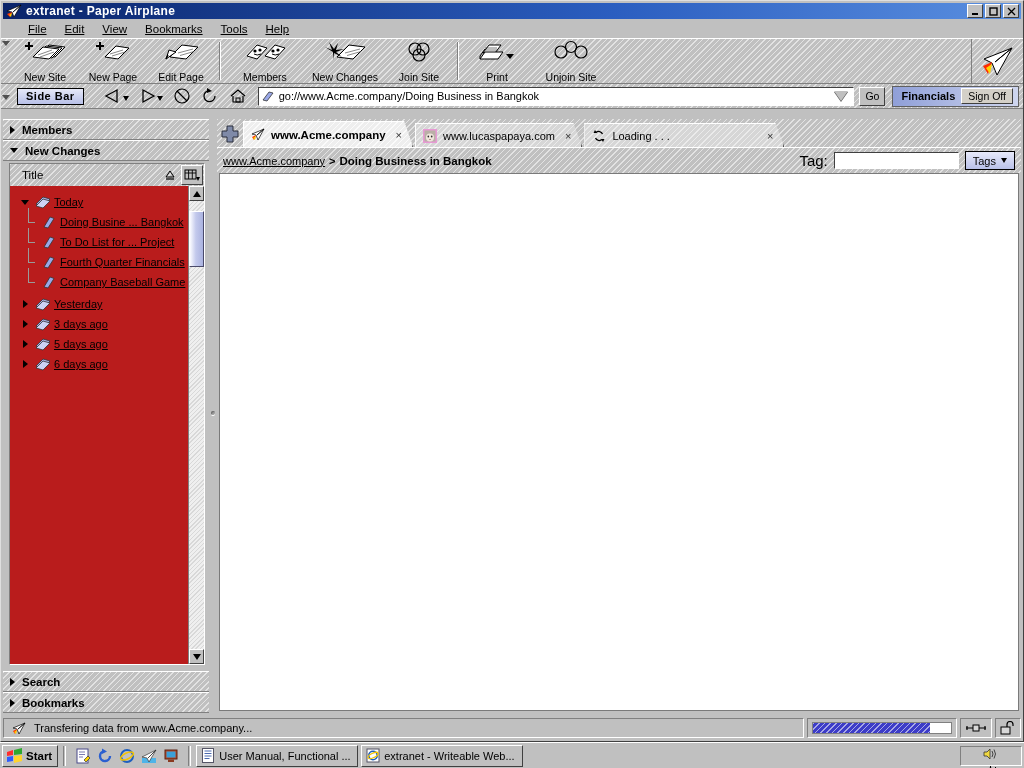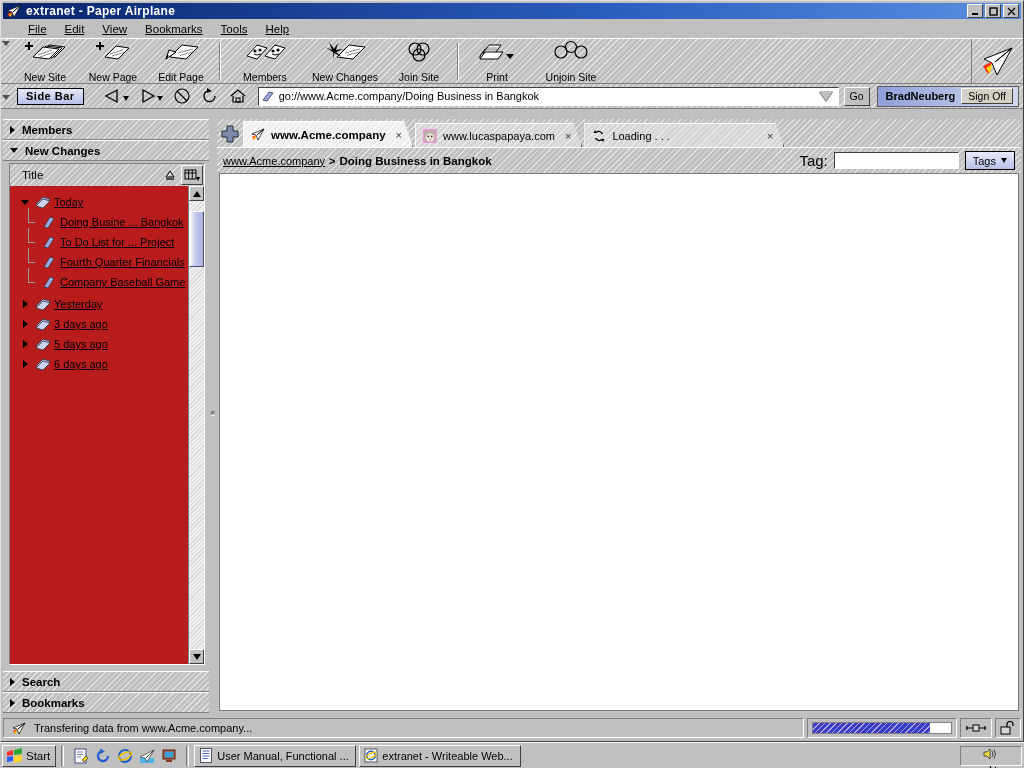--- a/index.html
+++ b/index.html
@@ -196,21 +196,21 @@
   #sb-prog .fill { position:absolute; left:0; top:0; bottom:0;
      background-color:#3c3cc8;
      background-image: repeating-linear-gradient(135deg,
        rgba(255,255,255,.55) 0 1px, rgba(0,0,0,0) 1px, rgba(0,0,0,0) 4px); }
 
   
   #taskbar { position:absolute; left:0; bottom:0; width:1024px; height:26px;
              background:#c0c0c0; border-top:1px solid #fff; display:flex;
              align-items:center; gap:3px; padding:0 2px; }
   #startbtn { height:22px; display:flex; align-items:center; gap:3px; padding:0 5px 0 3px;
-              font-weight:normal; font-size:11.5px; }
+              font-weight:bold; font-size:11.5px; }
   .tb-div { width:3px; height:20px; border-left:1px solid #808080;
             border-right:1px solid #fff; margin:0 2px; }
   .qlaunch { display:flex; align-items:center; gap:4px; padding:0 3px; }
   .qlaunch .qi { width:18px; height:18px; display:flex; align-items:center; justify-content:center; }
   .taskbtn { height:22px; width:162px; display:flex; align-items:center; gap:4px;
              padding:0 4px; font-size:11px; overflow:hidden; white-space:nowrap; }
   #tray { margin-left:auto; height:20px; display:flex; align-items:center; gap:4px;
           padding:0 5px; border-top:1px solid #808080; border-left:1px solid #808080;
           border-right:1px solid #fff; border-bottom:1px solid #fff;flex-direction:column; }
   #tray .tri { width:16px; height:16px; display:flex; align-items:center; justify-content:center; }
@@ -446,21 +446,21 @@
         <svg width="14" height="14" viewBox="0 0 14 14">
           <path d="M2,11 L8,3 L12,4 L6,12 Z" fill="#9aa8e8" stroke="#333" stroke-width=".8"></path>
         </svg>
         <span class="url">go://www.Acme.company/Doing Business in Bangkok</span>
         <span class="tri-down"></span>
       </span>
       <span class="gobtn out" style="margin-left:5px">Go</span>
     </span>
 
     <span id="userchip">
-      <span class="uname">BradNeuberg</span>
+      <span class="uname">Financials</span>
       <span class="signoff out">Sign Off</span>
     </span>
   </div>
 
   <div id="body">
 
     <div id="sidebar">
 
       <div class="panelhdr hatch">
         <span class="arr-r"></span>

